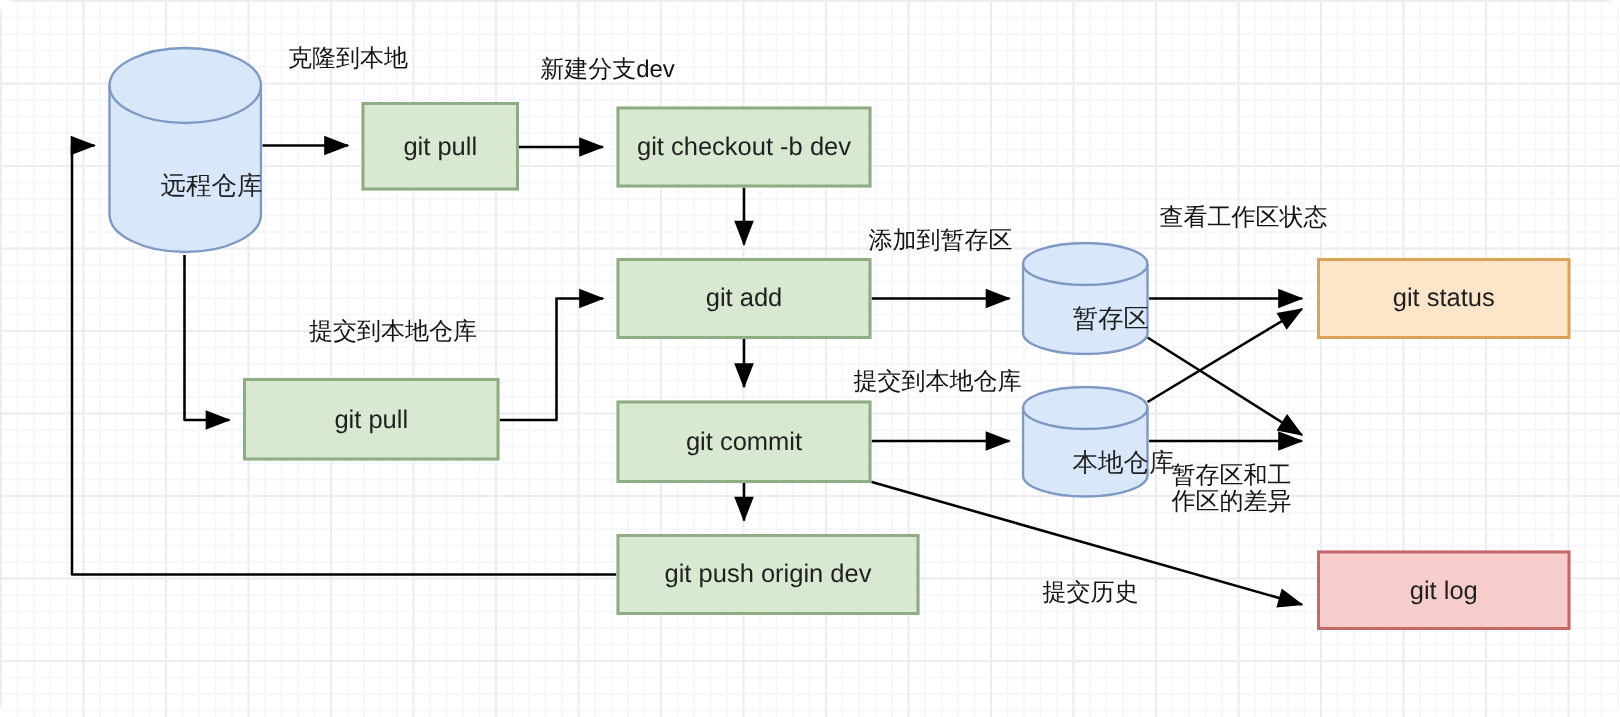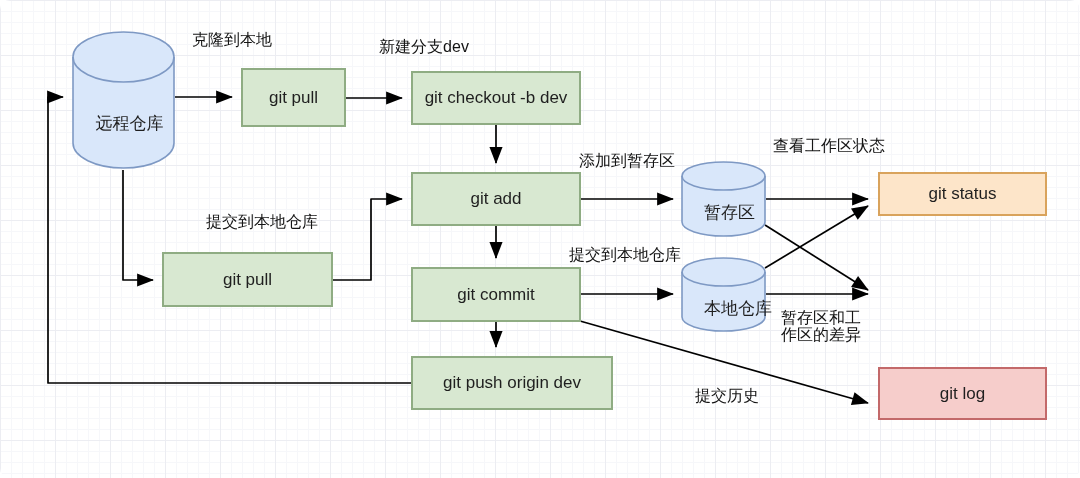--- a/index.html
+++ b/index.html
@@ -40,21 +40,21 @@
   .box { border: 2px solid; }
   .theme-green  { background: #d8e8d1; border-color: #8fac83; }
   .theme-orange { background: #fde5c9; border-color: #d9a35c; }
   .theme-yellow { background: #fcf2cb; border-color: #ddc173; }
   .theme-pink   { background: #f6cdcb; border-color: #c3696a; }
   .cyl { border: none; }
   .cyl svg { position: absolute; left: 0; top: 0; }
   .cyl-label {
     position: absolute;
     left: 12px; right: 0;
-    text-align: center;
+    text-align: right;
     font-size: 17px;
     color: #1f1f1f;
   }
   .edge-label {
     position: absolute;
     transform: translateX(-50%);
     white-space: pre-line;
     font-size: 16px;
     line-height: 16.5px;
     color: #141414;
@@ -132,31 +132,31 @@
   </div>
 
   <div class="node box theme-green" style="left:411px; top:356px; width:202px; height:54px;">
     <span>git push origin dev</span>
   </div>
 
   <div class="node box theme-green" style="left:162px; top:252px; width:171px; height:55px;">
     <span>git pull</span>
   </div>
 
-  <div class="node box theme-orange" style="left:878px; top:172px; width:169px; height:44px;">
+  <div class="node box theme-orange" style="left:878px; top:172px; width:169px; height:54px;">
     <span>git status</span>
   </div>
 
 
   <div class="node box theme-pink" style="left:878px; top:367px; width:169px; height:53px;">
     <span>git log</span>
   </div>
 
   <div class="edge-label" style="left:232px; top:32px;">克隆到本地</div>
-  <div class="edge-label" style="left:424px; top:39px;">新建分支dev</div>
+  <div class="edge-label" style="left:405px; top:39px;">新建分支dev</div>
   <div class="edge-label" style="left:262px; top:214px;">提交到本地仓库</div>
   <div class="edge-label" style="left:627px; top:153px;">添加到暂存区</div>
   <div class="edge-label" style="left:829px; top:138px;">查看工作区状态</div>
   <div class="edge-label" style="left:625px; top:247px;">提交到本地仓库</div>
   <div class="edge-label" style="left:821px; top:310px;">暂存区和工
 作区的差异</div>
   <div class="edge-label" style="left:727px; top:388px;">提交历史</div>
 
 </div>
 

